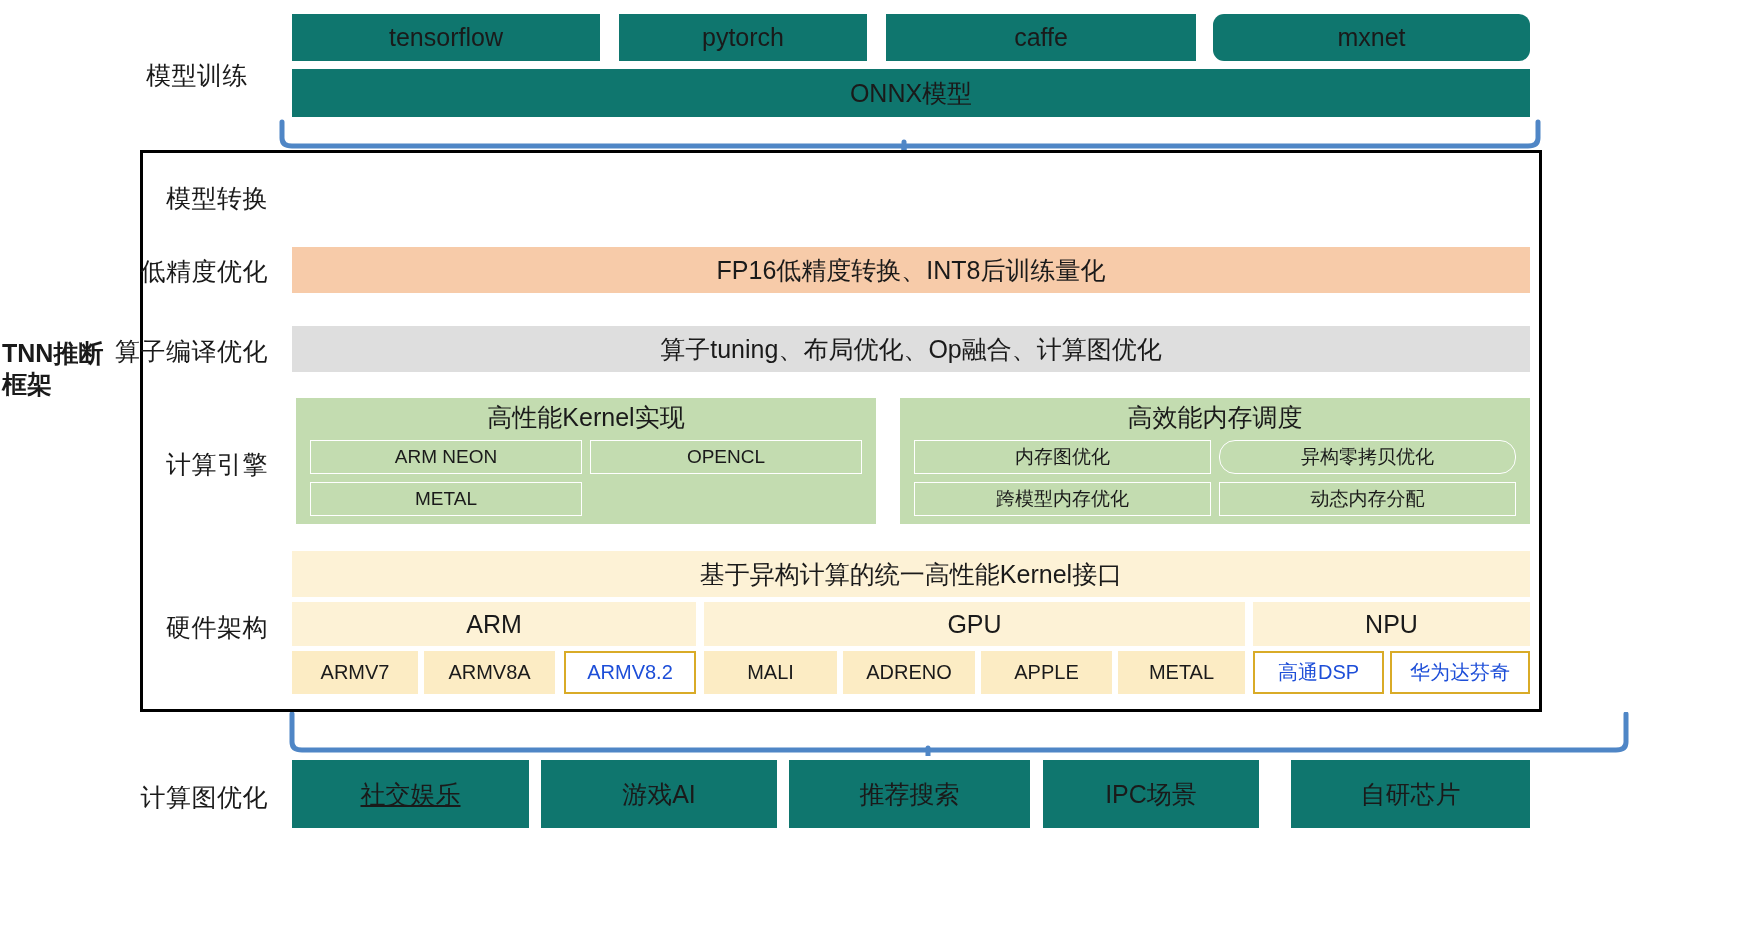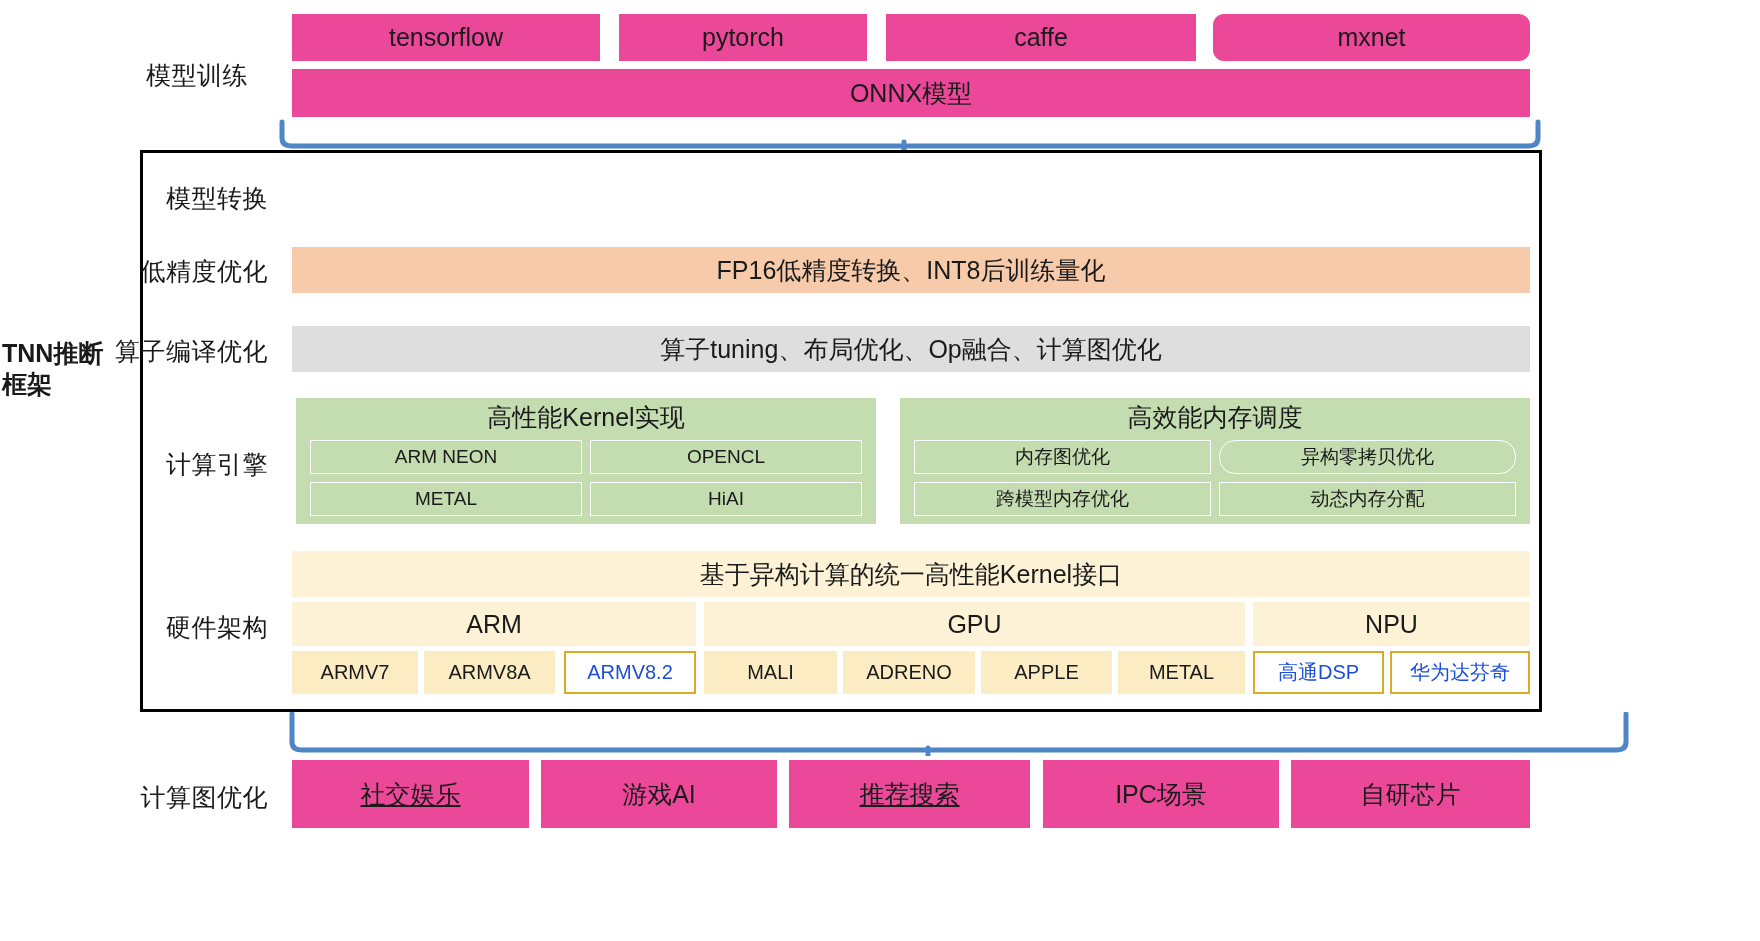--- a/index.html
+++ b/index.html
@@ -24,21 +24,21 @@
   .box{
     box-sizing:border-box;
     display:flex;align-items:center;justify-content:center;
     text-align:center;
     font-size:25px;
     color:#1a1a1a;
     white-space:nowrap;
   }
 
   
-  .gray   {background:#ec4899;}
+  .gray   {background:#0f766e;}
   .blue   {background:#b4cee8;}
   .orange {background:#f7cba9;}
   .lgray  {background:#dedede;}
   .green  {background:#c3dcb0;}
   .cream  {background:#fdf2d6;}
 
   .subcell{
     box-sizing:border-box;
     display:flex;align-items:center;justify-content:center;
     font-size:19px;
@@ -128,21 +128,20 @@
   </div>
 
   <div class="rowlabel" style="left:128px;top:449px;width:140px;">计算引擎</div>
 
   <div class="green" style="position:absolute;left:296px;top:398px;width:580px;height:126px;">
     <div style="height:38px;display:flex;align-items:center;justify-content:center;font-size:25px;">高性能Kernel实现</div>
     <div style="position:absolute;left:14px;top:42px;width:552px;display:flex;flex-wrap:wrap;gap:8px;">
       <div class="subcell" style="width:272px;height:34px;">ARM NEON</div>
       <div class="subcell" style="width:272px;height:34px;">OPENCL</div>
       <div class="subcell" style="width:272px;height:34px;">METAL</div>
-      <div class="subcell" style="width:272px;height:34px;">HiAI</div>
     </div>
   </div>
 
   <div class="green" style="position:absolute;left:900px;top:398px;width:630px;height:126px;">
     <div style="height:38px;display:flex;align-items:center;justify-content:center;font-size:25px;">高效能内存调度</div>
     <div style="position:absolute;left:14px;top:42px;width:602px;display:flex;flex-wrap:wrap;gap:8px;">
       <div class="subcell" style="width:297px;height:34px;">内存图优化</div>
       <div class="subcell" style="width:297px;height:34px;border-radius:16px;">异构零拷贝优化</div>
       <div class="subcell" style="width:297px;height:34px;">跨模型内存优化</div>
       <div class="subcell" style="width:297px;height:34px;">动态内存分配</div>
@@ -185,23 +184,23 @@
   </div>
 
   <div class="rowlabel" style="left:128px;top:782px;width:140px;">计算图优化</div>
 
   <div class="box gray" style="position:absolute;left:292px;top:760px;width:237px;height:68px;text-decoration:underline;">
     <span>社交娱乐</span>
   </div>
   <div class="box gray" style="position:absolute;left:541px;top:760px;width:236px;height:68px;">
     <span>游戏AI</span>
   </div>
-  <div class="box gray" style="position:absolute;left:789px;top:760px;width:241px;height:68px;text-decoration:underline;">
+  <div class="box gray" style="position:absolute;left:789px;top:760px;width:241px;height:68px;">
     <span>推荐搜索</span>
   </div>
-  <div class="box gray" style="position:absolute;left:1043px;top:760px;width:236px;height:68px;">
+  <div class="box gray" style="position:absolute;left:1043px;top:760px;width:216px;height:68px;">
     <span>IPC场景</span>
   </div>
   <div class="box gray" style="position:absolute;left:1291px;top:760px;width:239px;height:68px;">
     <span>自研芯片</span>
   </div>
 
 </div>
 
 </body></html>

